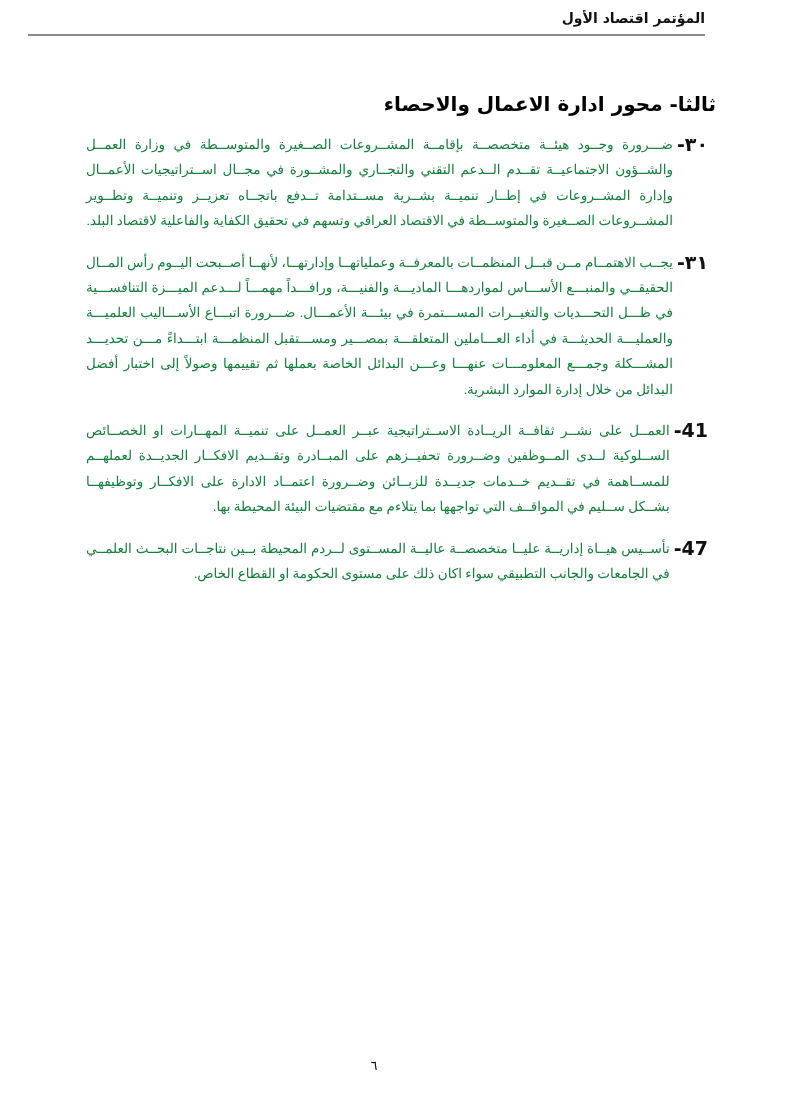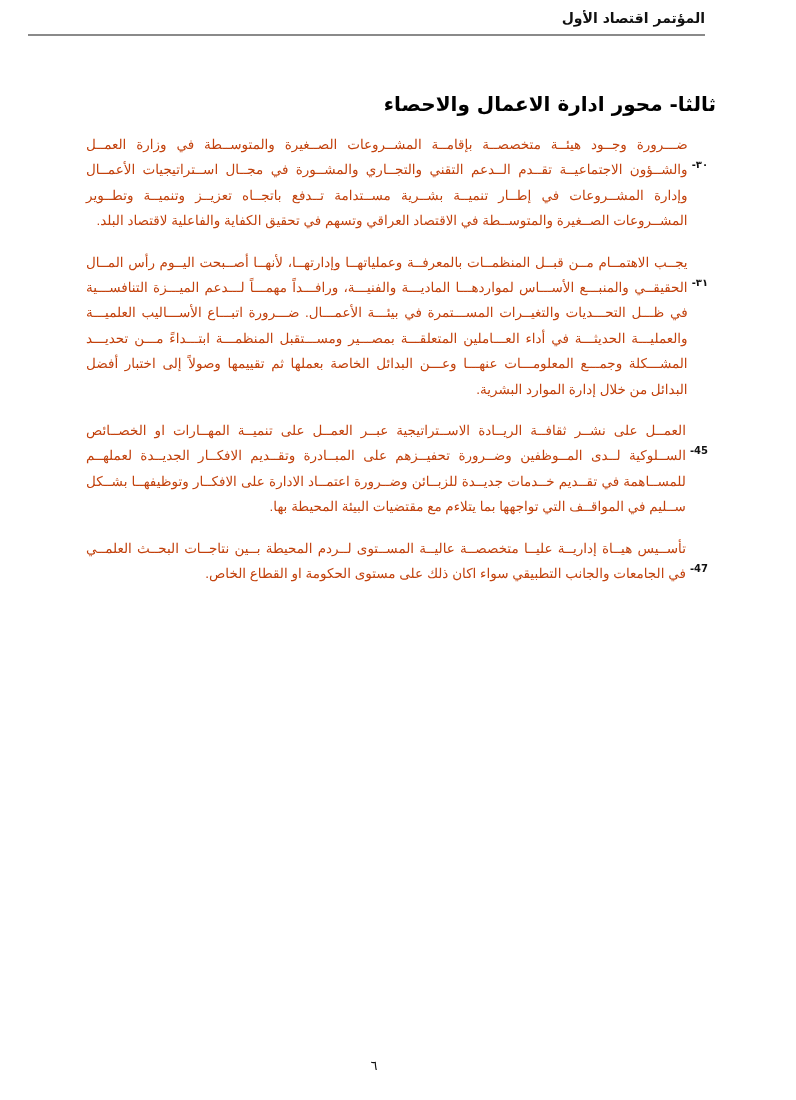--- a/index.html
+++ b/index.html
@@ -60,34 +60,33 @@
     .item {
       display: flex;
       flex-direction: row;
       align-items: flex-start;
       margin-bottom: 16px;
     }
     .item-num {
       flex: 0 0 auto;
       font-family: "DejaVu Sans", sans-serif;
       font-weight: bold;
-      font-size: 10px;
+      font-size: 19px;
       line-height: 25.4px;
       margin-left: 4px;
       white-space: nowrap;
-      margin-top: 20px;
     }
     .item-text {
       flex: 1 1 auto;
-      font-family: Liberation Sans, sans-serif;
+      font-family: Liberation Serif, serif;
       font-size: 13.5px;
       line-height: 25.4px;
       text-align: justify;
       text-align-last: right;
-      color: #c2410c;
+      color: #15803d;
     }
     .page-number {
       position: absolute;
       top: 1058px;
       left: 366px;
       width: 16px;
       text-align: center;
       font-family: "DejaVu Sans", sans-serif;
       font-size: 13px;
       color: #111;
@@ -106,21 +105,21 @@
 <div class="items">
   <div class="item">
     <span class="item-num">٣٠-</span>
     <span class="item-text">ضـــرورة وجــود هيئــة متخصصــة بإقامــة المشــروعات الصــغيرة والمتوســطة في وزارة العمــل والشــؤون الاجتماعيــة تقــدم الــدعم التقني والتجــاري والمشــورة في مجــال اســتراتيجيات الأعمــال وإدارة المشــروعات في إطــار تنميــة بشــرية مســتدامة تــدفع باتجــاه تعزيــز وتنميــة وتطــوير المشــروعات الصــغيرة والمتوســطة في الاقتصاد العراقي وتسهم في تحقيق الكفاية والفاعلية لاقتصاد البلد.</span>
   </div>
   <div class="item">
     <span class="item-num">٣١-</span>
     <span class="item-text">يجــب الاهتمــام مــن قبــل المنظمــات بالمعرفــة وعملياتهــا وإدارتهــا، لأنهــا أصــبحت اليــوم رأس المــال الحقيقــي والمنبـــع الأســـاس لمواردهـــا الماديـــة والفنيـــة، ورافـــداً مهمـــاً لـــدعم الميـــزة التنافســـية في ظـــل التحـــديات والتغيــرات المســـتمرة في بيئـــة الأعمـــال. ضـــرورة اتبـــاع الأســـاليب العلميـــة والعمليـــة الحديثـــة في أداء العـــاملين المتعلقـــة بمصـــير ومســـتقبل المنظمـــة ابتـــداءً مـــن تحديـــد المشـــكلة وجمـــع المعلومـــات عنهـــا وعـــن البدائل الخاصة بعملها ثم تقييمها وصولاً إلى اختبار أفضل البدائل من خلال إدارة الموارد البشرية.</span>
   </div>
   <div class="item">
-    <span class="item-num">45-</span>
+    <span class="item-num">41-</span>
     <span class="item-text">العمــل على نشــر ثقافــة الريــادة الاســتراتيجية عبــر العمــل على تنميــة المهــارات او الخصــائص الســلوكية لــدى المــوظفين وضــرورة تحفيــزهم على المبــادرة وتقــديم الافكــار الجديــدة لعملهــم للمســاهمة في تقــديم خــدمات جديــدة للزبــائن وضــرورة اعتمــاد الادارة على الافكــار وتوظيفهــا بشــكل ســليم في المواقــف التي تواجهها بما يتلاءم مع مقتضيات البيئة المحيطة بها.</span>
   </div>
   <div class="item">
     <span class="item-num">47-</span>
     <span class="item-text">تأســيس هيــاة إداريــة عليــا متخصصــة عاليــة المســتوى لــردم المحيطة بــين نتاجــات البحــث العلمــي في الجامعات والجانب التطبيقي سواء اكان ذلك على مستوى الحكومة او القطاع الخاص.</span>
   </div>
 </div>
 
 <div class="page-number">٦</div>
 

